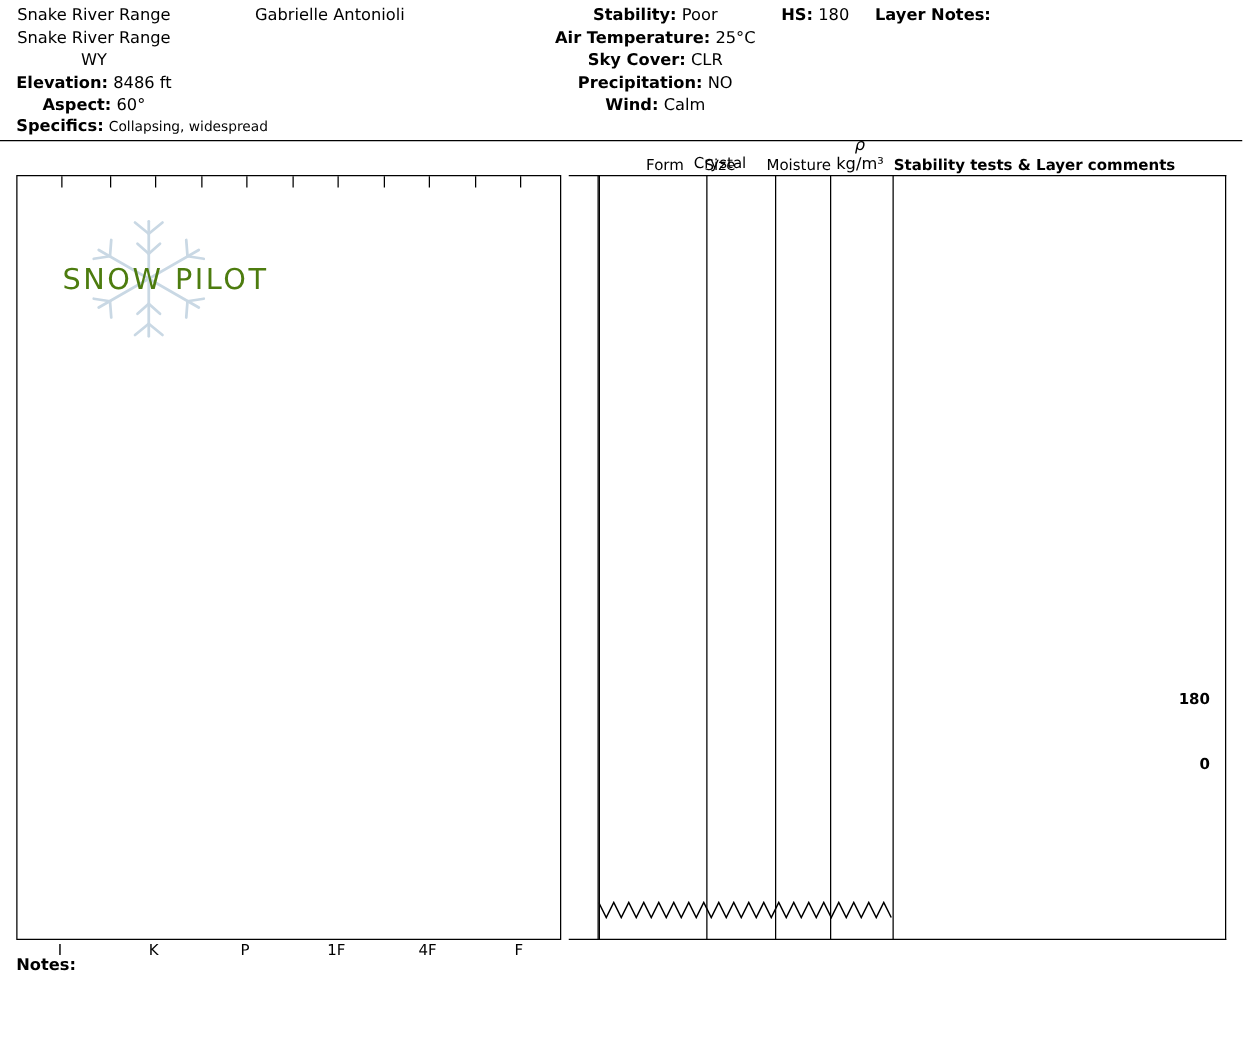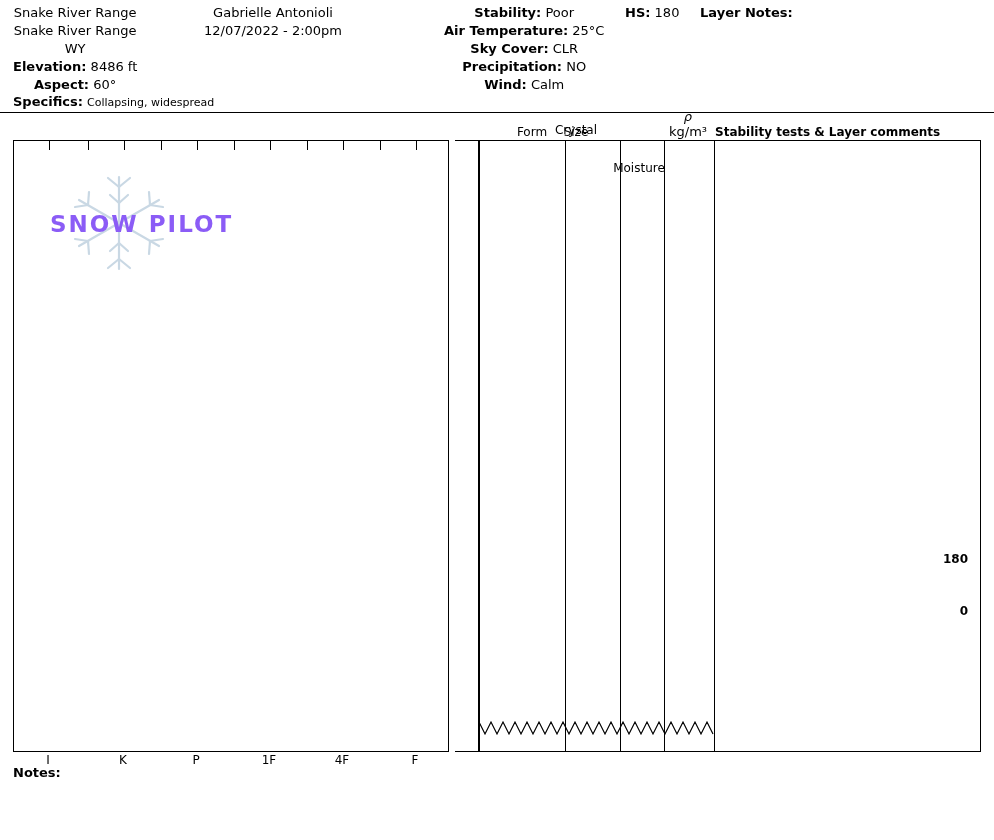--- a/index.html
+++ b/index.html
@@ -76,21 +76,21 @@
     font-size: 12px;
   }
   .ct {
     position: absolute;
     text-align: center;
     line-height: 13px;
   }
   .ct-form     { left: 498px; top: 18px;  width: 68px; }
   .ct-crystal  { left: 552px; top: 4px;   width: 48px; margin-top: 12px; }
   .ct-size     { left: 552px; top: 18px;  width: 48px; }
-  .ct-moisture { left: 608px; top: 18px;  width: 62px; margin-top: 36px; }
+  .ct-moisture { left: 608px; top: 18px;  width: 62px; }
   .ct-rho      { left: 662px; top: 2px;   width: 52px; font-style: italic; font-size: 13px;}
   .ct-rhounit  { left: 662px; top: 17px;  width: 52px; font-size: 13px; }
   .ct-stab     { left: 715px; top: 18px;  width: 540px; text-align: left; font-weight: bold; }
 
   
   .plot {
     position: absolute;
     left: 13px;
     top: 140px;
     width: 436px;
@@ -128,23 +128,23 @@
     top: 30px;
     width: 190px;
     height: 110px;
     pointer-events: none;
   }
   .wm-text {
     position: absolute;
     left: 6px;
     top: 40px;
     font-size: 23px;
-    font-weight: bold;
+    font-weight: normal;
     letter-spacing: 2px;
-    color: #8b5cf6;
+    color: #4d7c0f;
     font-family: "DejaVu Sans", sans-serif;
   }
 
   
   .grid {
     position: absolute;
     left: 455px;
     top: 140px;
     width: 526px;
     height: 612px;
@@ -221,23 +221,20 @@
     </div>
     <div class="hdr-line">
       <span class="lbl">Aspect:</span>
       <span class="val">60°</span>
     </div>
   </div>
 
   <div class="hdr-col col-b">
     <div class="hdr-line">
       <span class="val">Gabrielle Antonioli</span>
-    </div>
-    <div class="hdr-line">
-      <span class="val">12/07/2022 - 2:00pm</span>
     </div>
   </div>
 
   <div class="hdr-col col-c">
     <div class="hdr-line">
       <span class="lbl">Stability:</span>
       <span class="val">Poor</span>
     </div>
     <div class="hdr-line">
       <span class="lbl">Air Temperature:</span>

